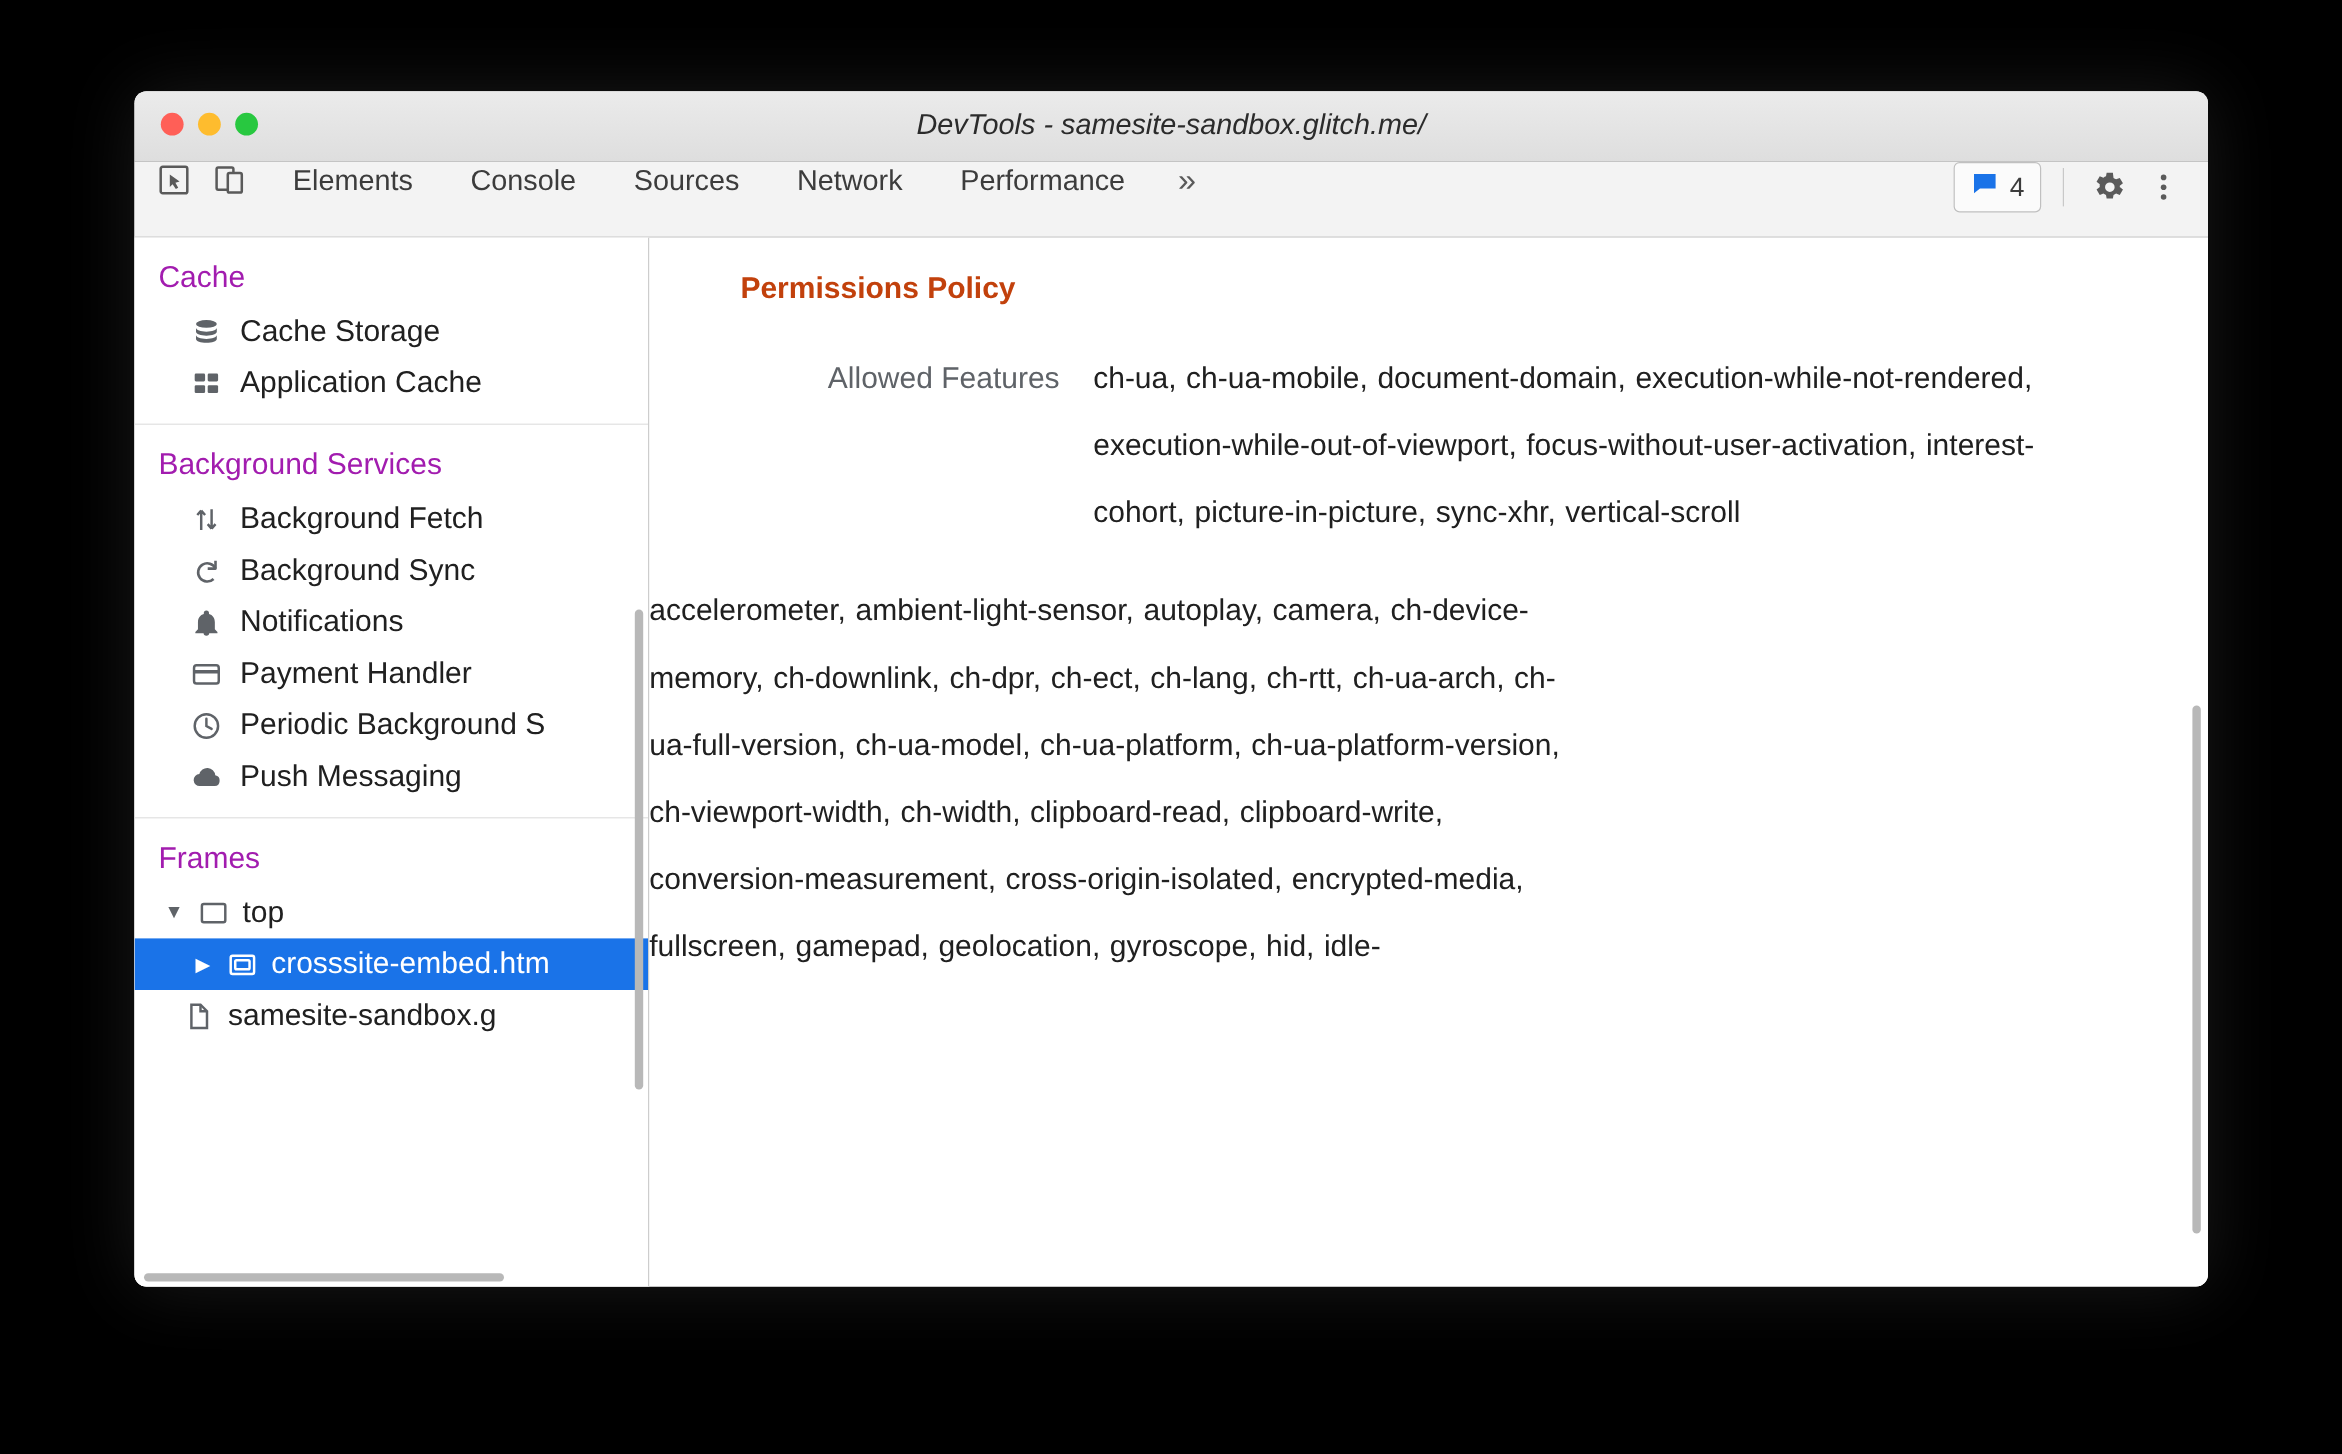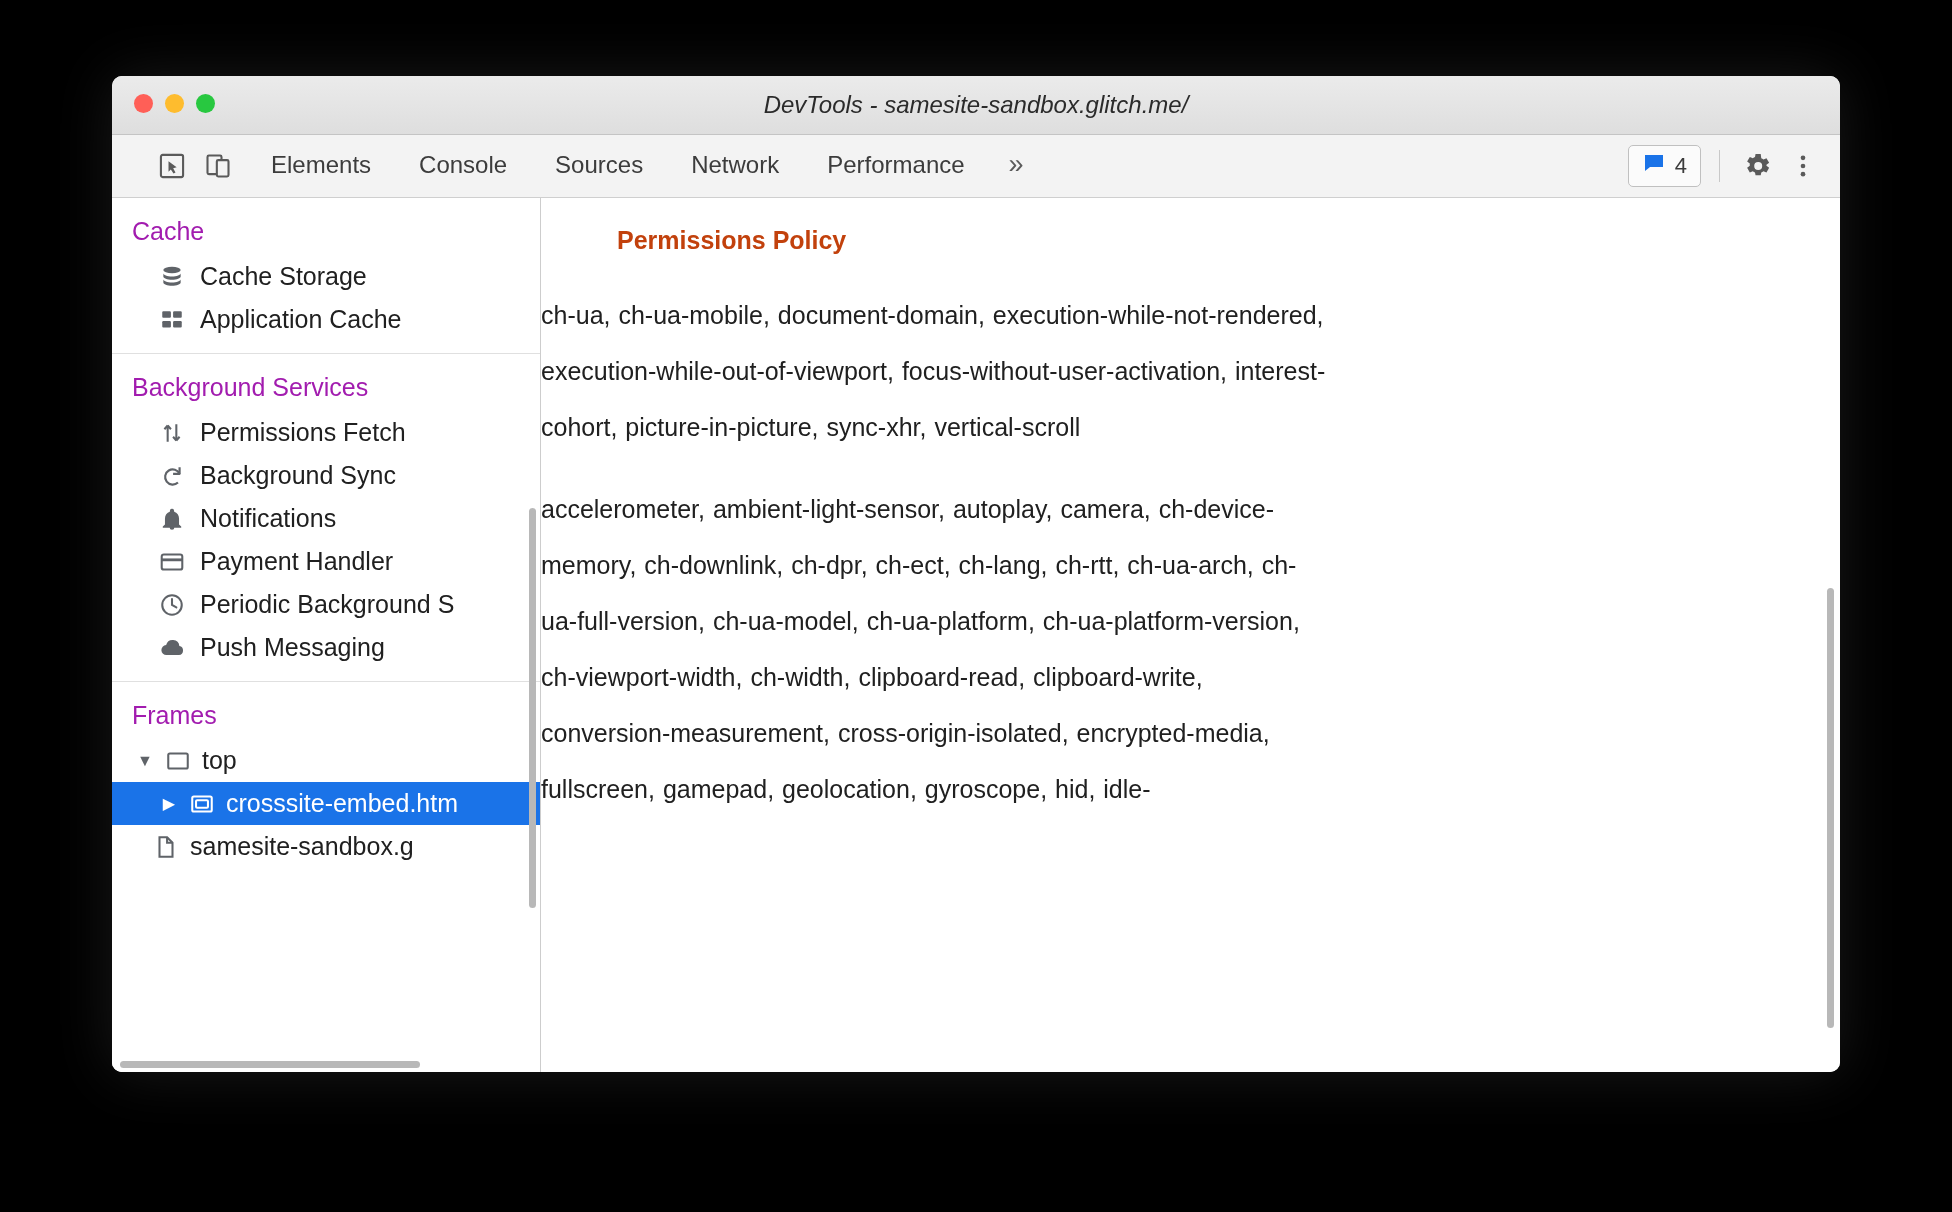--- a/index.html
+++ b/index.html
@@ -56,23 +56,22 @@
     color: #2b2b2b;
     font-style: italic;
   }
 
   
   .tabbar {
     height: 62px;
     background: #f3f3f3;
     border-bottom: 1px solid #cfcfcf;
     display: flex;
-    align-items: center;
+    align-items: flex-start;
     position: relative;
-    padding-left: 27px;
   }
   .tool-icons {
     display: flex;
     align-items: center;
     padding: 0 14px 0 18px;
     gap: 16px;
   }
   .tool-icon {
     width: 30px;
     height: 30px;
@@ -366,21 +365,21 @@
       <div class="sb-section">
         <div class="sb-header">Background Services</div>
 
         <div class="sb-item">
           <span class="sb-ico">
             <svg width="26" height="26" viewBox="0 0 24 24" fill="none" stroke="currentColor" stroke-width="1.9">
               <path d="M8 20V5M8 5L5 8.5M8 5l3 3.5"></path>
               <path d="M16 4v15M16 19l3-3.5M16 19l-3-3.5"></path>
             </svg>
           </span>
-          <span>Permissions Fetch</span>
+          <span>Background Fetch</span>
         </div>
 
         <div class="sb-item">
           <span class="sb-ico">
             <svg width="26" height="26" viewBox="0 0 24 24" fill="none" stroke="currentColor" stroke-width="2">
               <path d="M19 10a7 7 0 10-1.5 8"></path>
               <path d="M19 4v6h-6" stroke-linejoin="round"></path>
             </svg>
           </span>
           <span>Background Sync</span>
@@ -463,20 +462,21 @@
       </div>
 
       <div class="sb-scroll-v"></div>
       <div class="sb-scroll-h"></div>
     </div>
 
     <div class="content">
       <div class="content-title">Permissions Policy</div>
 
       <div class="row">
+        <div class="row-label">Allowed Features</div>
         <div class="row-value">ch-ua, ch-ua-mobile, document-domain, execution-while-not-rendered, execution-while-out-of-viewport, focus-without-user-activation, interest-cohort, picture-in-picture, sync-xhr, vertical-scroll</div>
       </div>
 
       <div class="row">
         <div class="row-value">accelerometer, ambient-light-sensor, autoplay, camera, ch-device-memory, ch-downlink, ch-dpr, ch-ect, ch-lang, ch-rtt, ch-ua-arch, ch-ua-full-version, ch-ua-model, ch-ua-platform, ch-ua-platform-version, ch-viewport-width, ch-width, clipboard-read, clipboard-write, conversion-measurement, cross-origin-isolated, encrypted-media, fullscreen, gamepad, geolocation, gyroscope, hid, idle-</div>
       </div>
 
       <div class="content-scroll-v"></div>
     </div>
 

